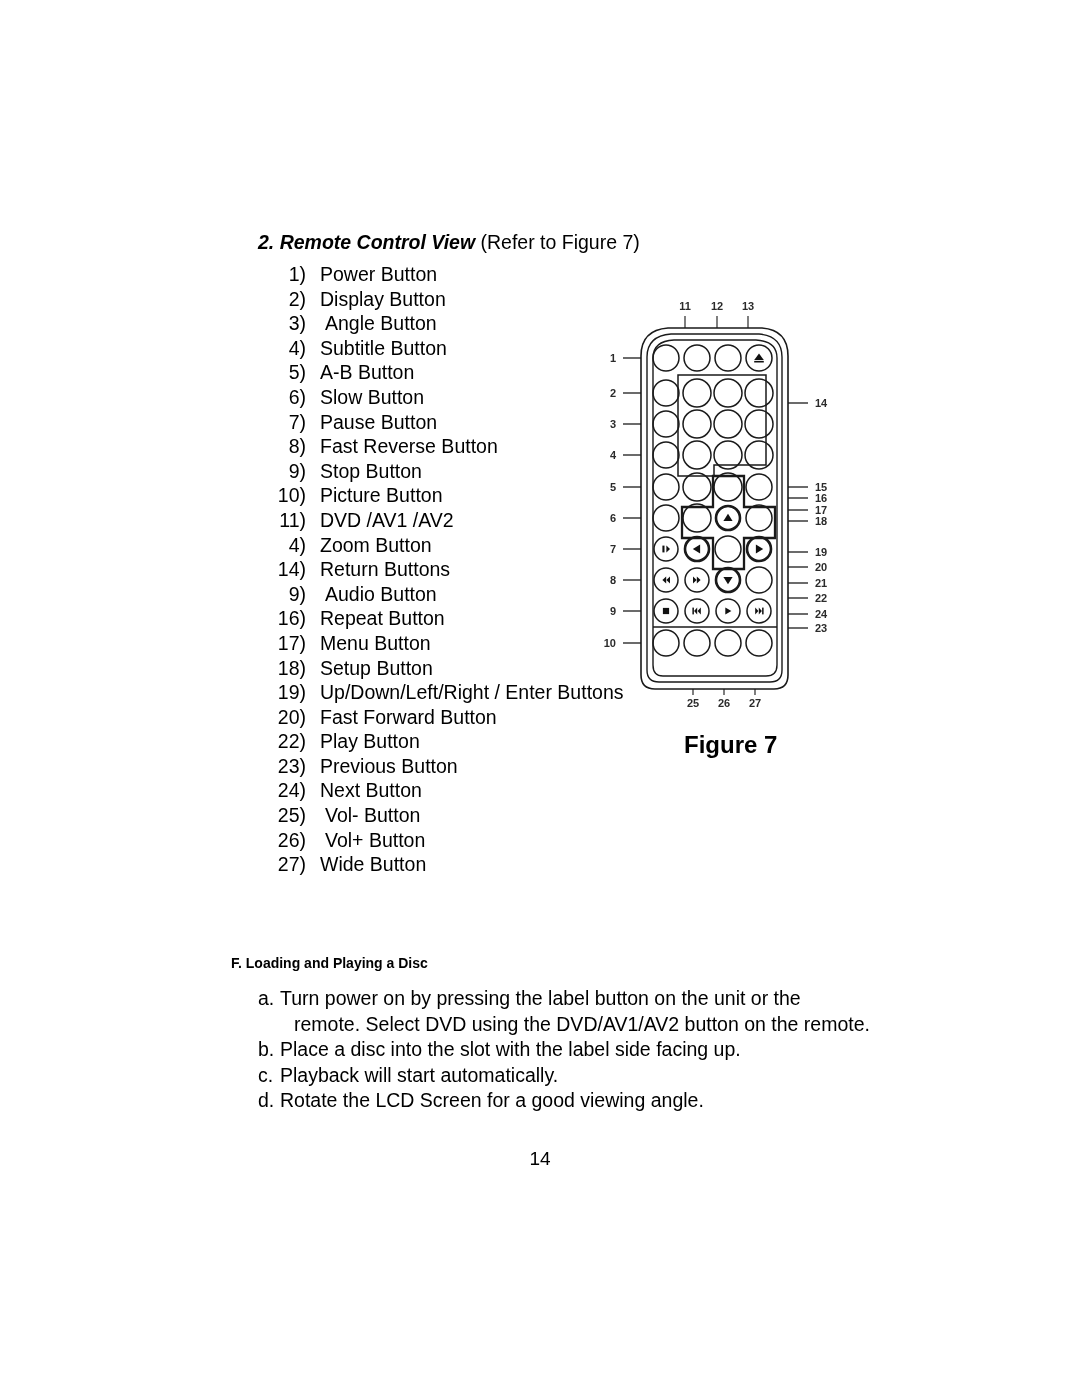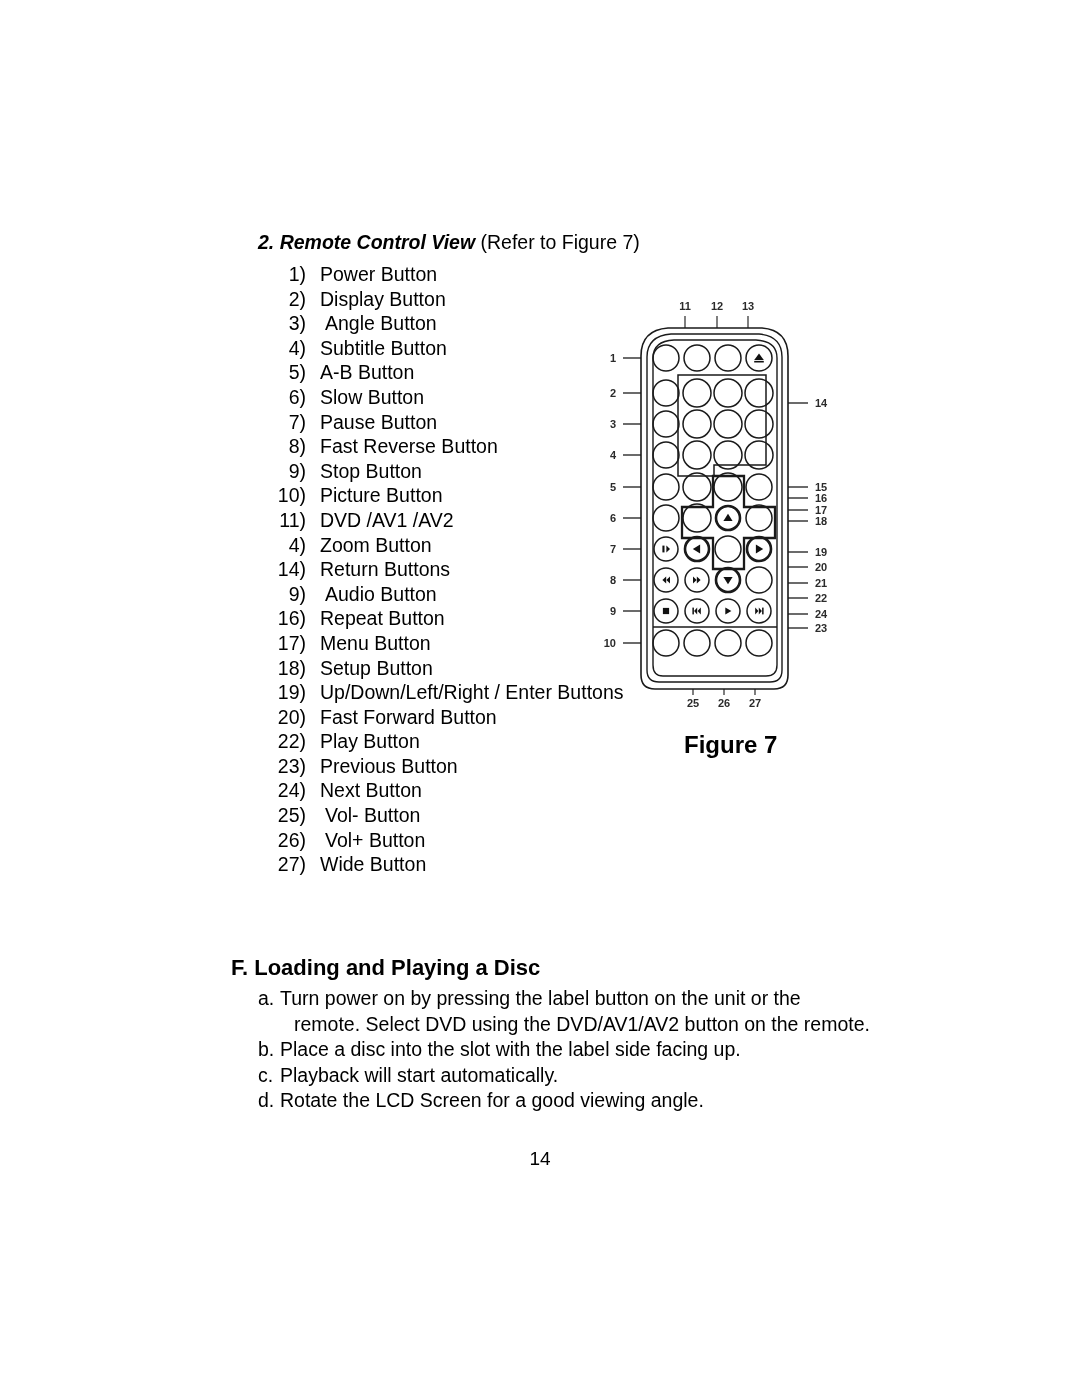--- a/index.html
+++ b/index.html
@@ -68,21 +68,21 @@
     padding-left: 14px;
   }
   
   .blist-row.indent .blist-label { padding-left: 19px; }
 
   
   #loading-heading {
     position: absolute;
     left: 231px;
     top: 955px;
-    font-size: 22px;
+    font-size: 14px;
     font-weight: bold;
     white-space: nowrap;
   }
 
   
   #steps {
     position: absolute;
     left: 258px;
     top: 986px;
     width: 700px;

